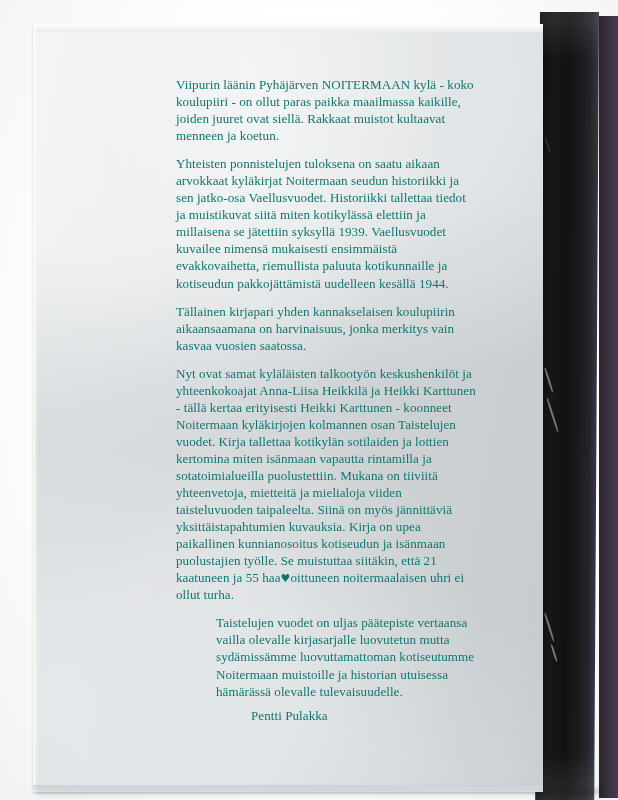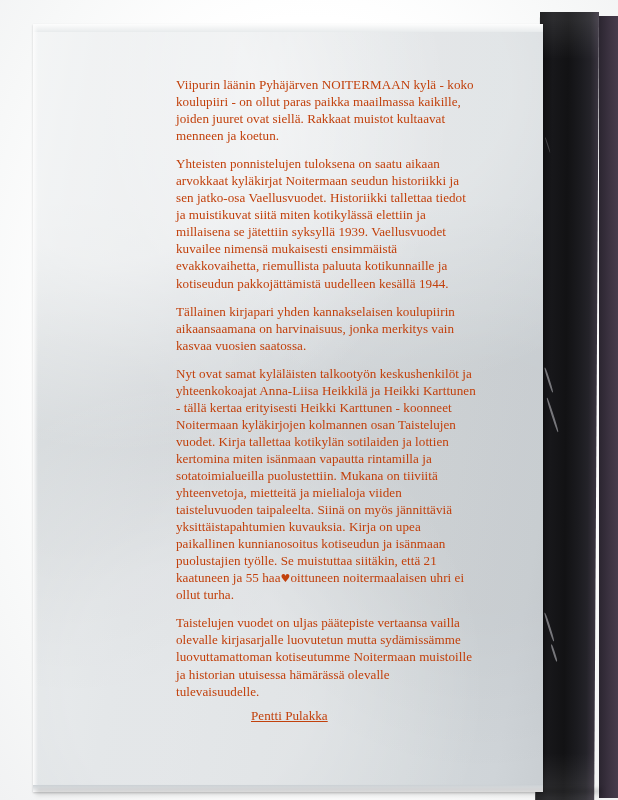--- a/index.html
+++ b/index.html
@@ -176,39 +176,39 @@
     background: linear-gradient(180deg, rgba(0,0,0,.22), rgba(0,0,0,0));
     filter: blur(2px);
   }
 
   
   .blurb {
     position: absolute;
     left: 143px;
     top: 66px;
     width: 300px;
-    color: #c2410c;
+    color: #0f766e;
     font-family: "Liberation Serif", serif;
     font-size: 13.1px;
     line-height: 17.05px;
     text-align: left;
     letter-spacing: .05px;
     text-rendering: optimizeLegibility;
   }
   .blurb p {
     margin: 0 0 11px 0;
   }
-  .blurb p:last-of-type { margin-bottom: 0; }
+  .blurb p:last-of-type { margin-bottom: 0; margin-left: 40px; }
 
   .signature {
     margin-top: 7px;
     margin-left: 75px;
     line-height: 17.2px;
   }
-  .signature div { white-space: nowrap; text-decoration: underline; }
+  .signature div { white-space: nowrap; }
 
   .heart {
     font-family: "DejaVu Sans", sans-serif;
     font-size: 11px;
     line-height: 0;
     position: relative;
     top: 0px;
   }
 </style>
 </head>

